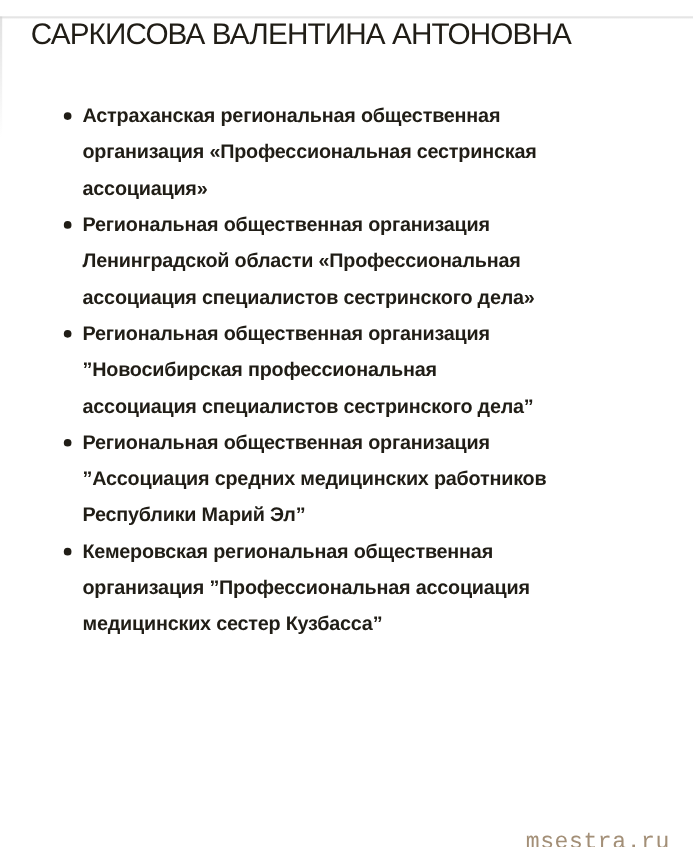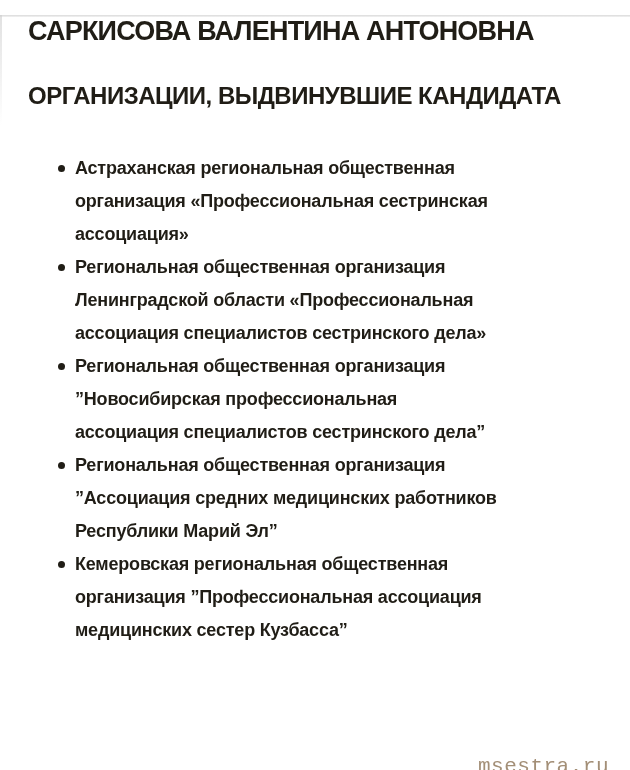--- a/index.html
+++ b/index.html
@@ -34,21 +34,21 @@
     position: absolute;
     top: 0; left: 0;
     width: 2px; height: 110px;
     background: linear-gradient(to bottom, #cdcdcd, #ffffff);
     opacity: 0.6;
   }
   .title {
     margin: 15px 0 12px 0;
     font-size: 27px;
     line-height: 32px;
-    font-weight: bold;
+    font-weight: normal;
     letter-spacing: -0.8px;
     white-space: pre;
   }
   .heading {
     margin: 34px 0 0 0;
     font-size: 24px;
     line-height: 29px;
     font-weight: bold;
     letter-spacing: -0.5px;
     white-space: pre;
@@ -92,21 +92,20 @@
 </style>
 </head>
 <body>
 
 <div class="page">
   <div class="edge-top"></div>
   <div class="edge-left"></div>
 
   <h1 class="title">САРКИСОВА ВАЛЕНТИНА АНТОНОВНА</h1>
 
-  <h2 class="heading">ОРГАНИЗАЦИИ, ВЫДВИНУВШИЕ КАНДИДАТА</h2>
 
   <ul class="org-list">
     <li>
       <span class="dot"></span>
       <span class="li-text">Астраханская региональная общественная
 организация «Профессиональная сестринская
 ассоциация»</span>
     </li>
     <li>
       <span class="dot"></span>

